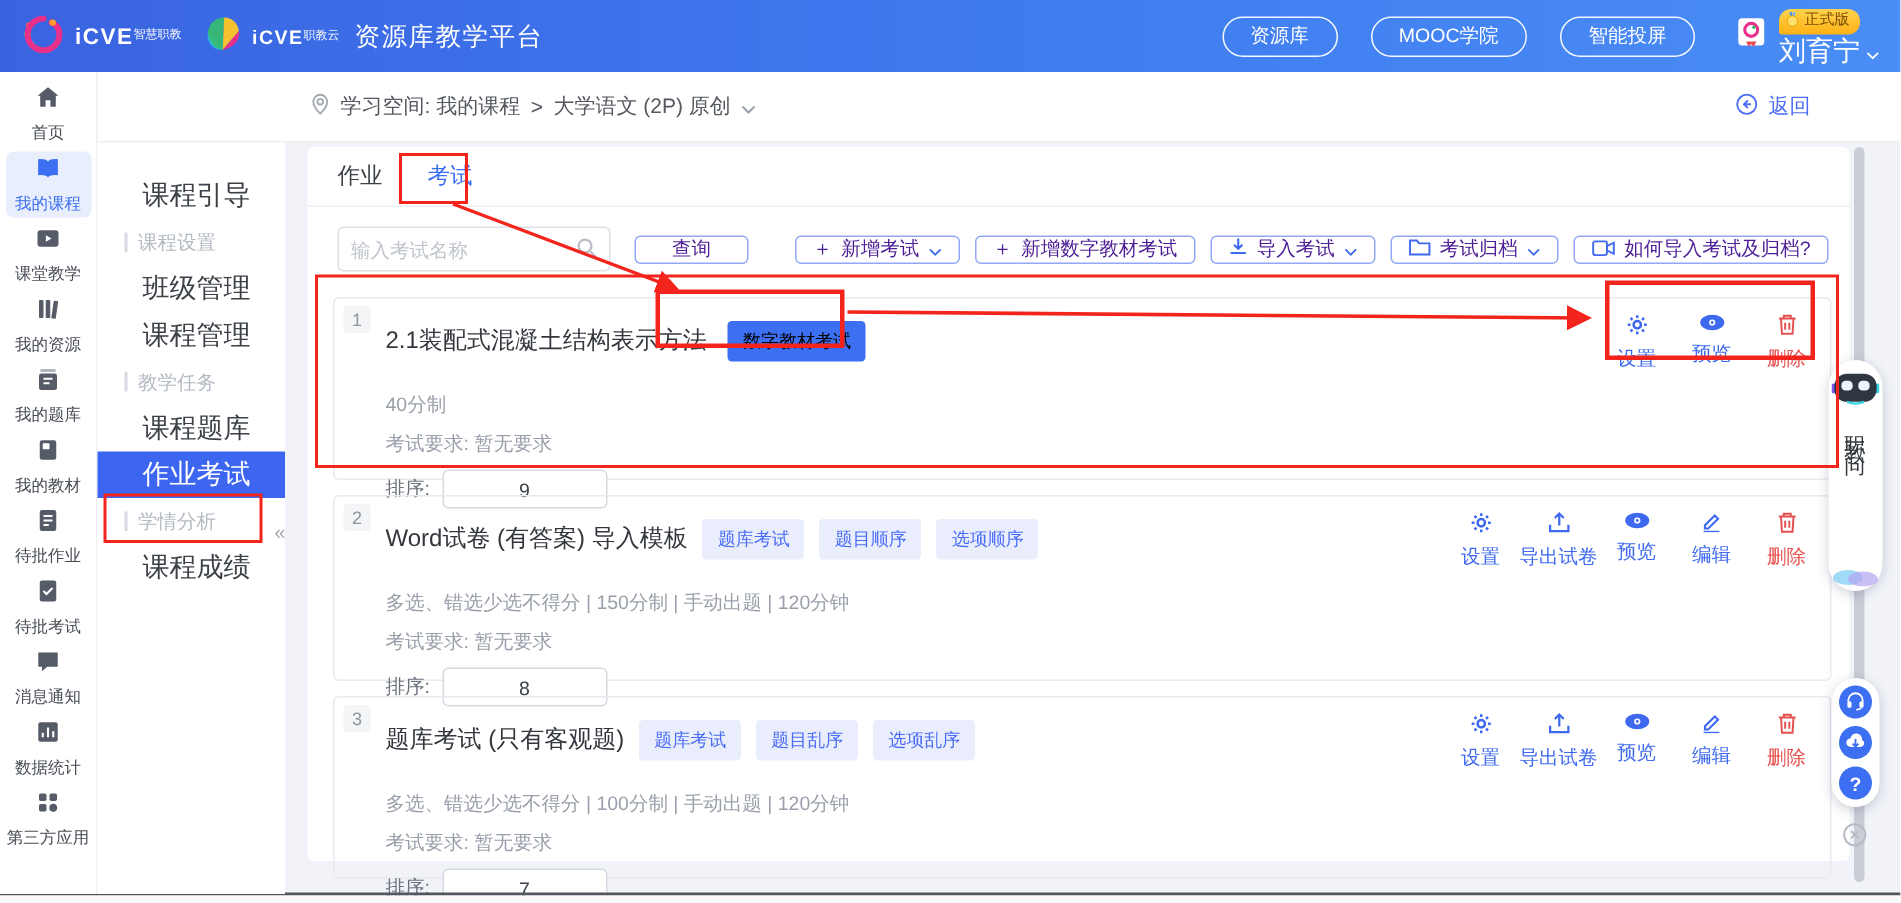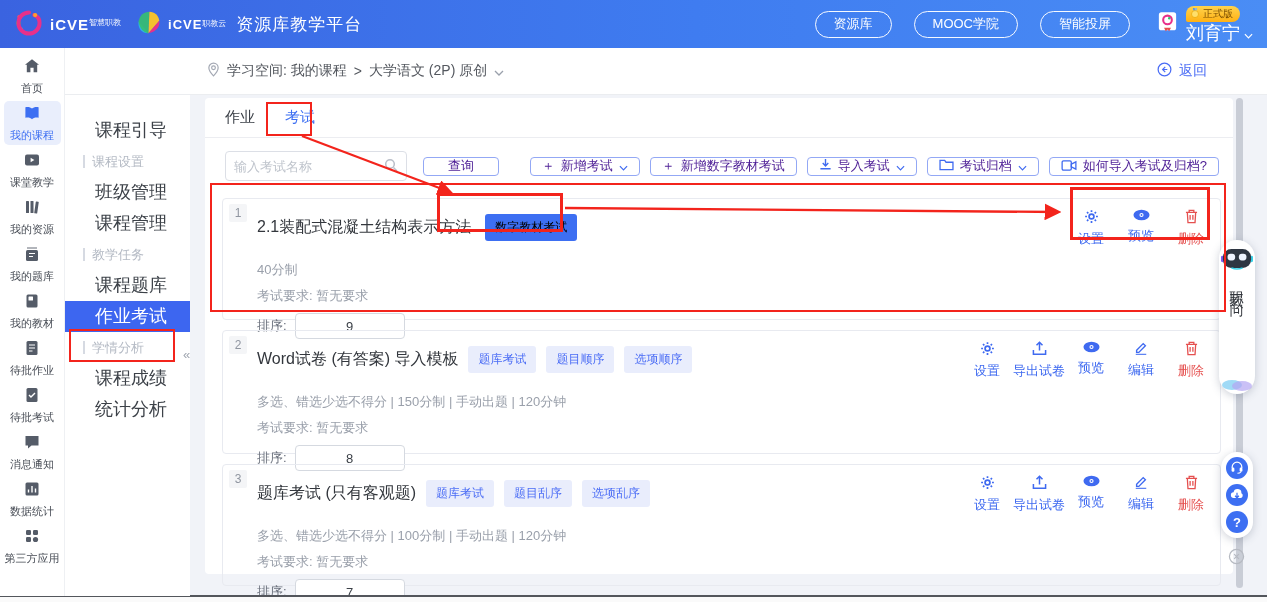--- a/index.html
+++ b/index.html
@@ -298,21 +298,20 @@
 <nav class="submenu">
   <div class="sm-item">课程引导</div>
   <div class="sm-section">课程设置</div>
   <div class="sm-item">班级管理</div>
   <div class="sm-item">课程管理</div>
   <div class="sm-section">教学任务</div>
   <div class="sm-item">课程题库</div>
   <div class="sm-item active">作业考试</div>
   <div class="sm-section">学情分析</div>
   <div class="sm-item">课程成绩</div>
-  <div class="sm-item">统计分析</div>
 </nav>
 <span class="collapse-toggle">«</span>
 
 <div class="mainbg"></div>
 
 <section class="card">
   <div class="tabs">
     <span class="tab">作业</span>
     <span class="tab active">考试</span>
   </div>

